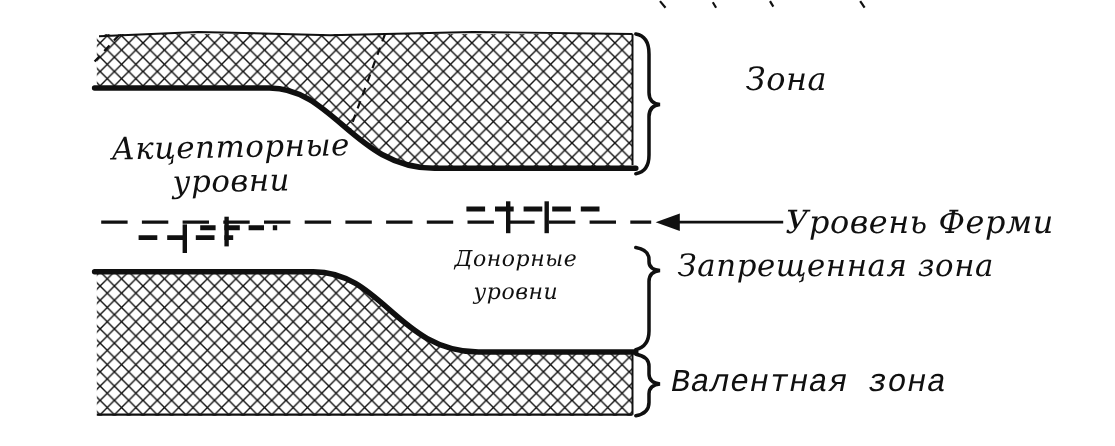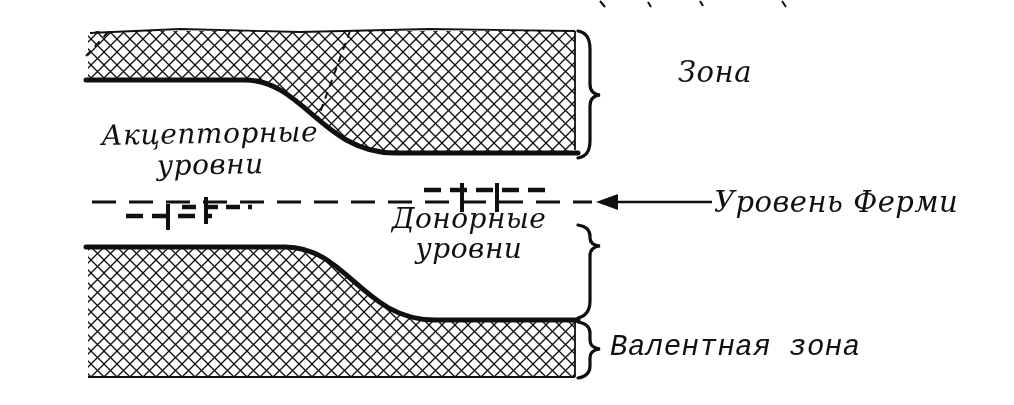--- a/index.html
+++ b/index.html
@@ -14,21 +14,21 @@
   .stage svg{position:absolute;left:0;top:0;}
   .lbl{
     position:absolute;
     font-style:italic;
     color:#101010;
     white-space:nowrap;
     letter-spacing:0.5px;
   }
   .lbl.center{text-align:center;white-space:normal;}
   .acceptor{left:96px;top:118px;width:228px;font-size:28px;line-height:31px;transform:rotate(-1deg);}
-  .donor{left:380px;top:204px;width:178px;font-size:28px;line-height:30px;}
+  .donor{left:380px;top:220px;width:178px;font-size:20px;line-height:30px;}
   .conduction{left:606px;top:56px;width:218px;font-size:29px;line-height:33px;}
   .fermi{left:714px;top:185px;font-size:29px;}
   .forbidden{left:616px;top:225px;font-size:28px;}
   .valence{left:610px;top:331px;font-size:29px;font-family:Liberation Mono, monospace;}
 </style>
 </head>
 <body>
 
 <div class="stage">
 
@@ -99,16 +99,17 @@
     <div>Донорные</div>
     <div>уровни</div>
   </div>
 
   <div class="lbl center conduction">
     <div>Зона</div>
   </div>
 
   <div class="lbl fermi">Уровень Ферми</div>
 
+  <div class="lbl forbidden">Запрещенная зона</div>
 
   <div class="lbl valence">Валентная зона</div>
 
 </div>
 
 </body></html>

